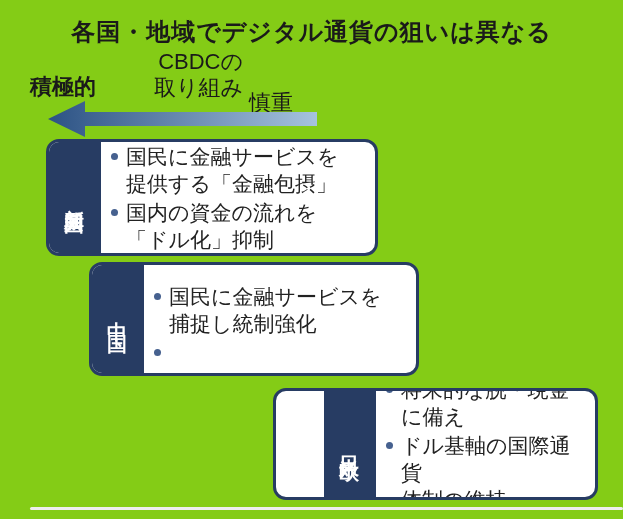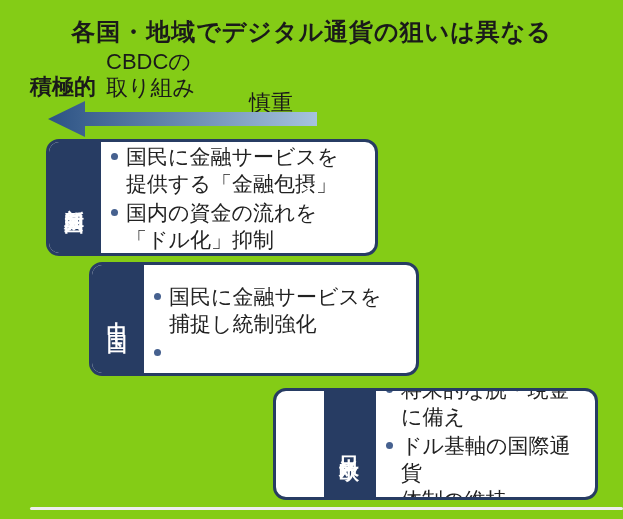--- a/index.html
+++ b/index.html
@@ -27,21 +27,21 @@
   }
 
   .axis-label {
     position: absolute;
     font-size: 22px;
     color: #1a1a1a;
     white-space: pre-line;
     text-align: center;
   }
   .axis-left   { left: 30px;  top: 72px; font-weight: bold; }
-  .axis-center { left: 106px; top: 49px; width: 120px; text-align: left; line-height: 26px; font-weight: normal; }
+  .axis-center { left: 123px; top: 49px; width: 120px; text-align: right; line-height: 26px; font-weight: normal; }
   .axis-right  { left: 249px; top: 88px; font-weight: normal; }
 
   .arrow-wrap {
     position: absolute;
     left: 40px;
     top: 100px;
     width: 280px;
     height: 38px;
   }
 

